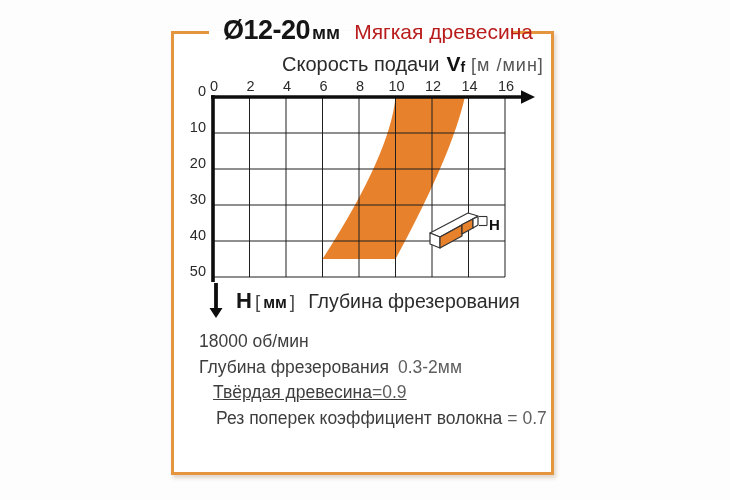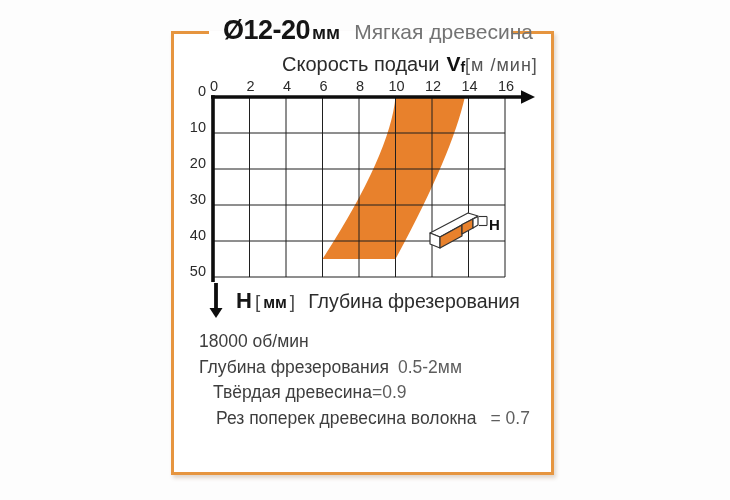--- a/index.html
+++ b/index.html
@@ -9,47 +9,47 @@
   .frame{position:absolute;left:171px;top:31px;width:377px;height:441px;
          border:3px solid #e6953f;border-top:none;background:#fff;
          box-shadow:2px 3px 4px rgba(120,70,20,.22);}
   .dash{position:absolute;top:31px;height:3px;background:#e6953f;}
   .dash-l{left:171px;width:38px;}
   .dash-r{left:511px;width:43px;}
   
   .title{position:absolute;left:223px;top:15px;display:flex;align-items:baseline;white-space:nowrap;}
   .t-dia{font-size:27px;font-weight:bold;color:#151515;letter-spacing:-0.5px;}
   .t-unit{font-size:19px;font-weight:bold;color:#151515;margin-left:2px;}
-  .t-mat{font-size:21px;color:#737373;margin-left:14px;}
+  .t-mat{font-size:21px;color:#b91c1c;margin-left:14px;}
   
   .xaxis-title{position:absolute;left:282px;top:52px;display:flex;align-items:baseline;white-space:nowrap;}
   .vf-label{font-size:20px;color:#2b2b2b;}
   .vf-sym{font-size:21px;font-weight:bold;color:#111;margin-left:7px;}
   .vf-sub{font-size:14px;font-weight:bold;color:#111;position:relative;top:1px;}
-  .vf-unit{font-size:18px;color:#555;margin-left:0;letter-spacing:1px;}
+  .vf-unit{font-size:18px;color:#555;margin-left:6px;letter-spacing:1px;}
   
   .chart{position:absolute;left:180px;top:76px;}
   svg text{font-family:"Liberation Sans",sans-serif;}
   .icon-h{font-size:15px;font-weight:bold;fill:#111;}
   
   .yaxis-title{position:absolute;left:236px;top:288px;display:flex;align-items:baseline;white-space:nowrap;}
   .h-sym{font-size:22px;font-weight:bold;color:#161616;}
   .h-br{font-size:19px;color:#4a4a4a;margin:0 3px;}
   .h-unit{font-size:16px;font-weight:bold;color:#161616;}
   .h-lab{font-size:19.5px;color:#2c2c2c;margin-left:10px;}
   
   .specs{position:absolute;left:199px;top:332px;white-space:nowrap;}
   .spec-line{font-size:17.5px;color:#3e3e3e;line-height:19px;margin-bottom:6.5px;}
   .sp-val{color:#5e5e5e;margin-left:9px;}
   .sp-val0{color:#5e5e5e;}
-  .sp-val1{color:#5e5e5e;margin-left:14px;text-align:center;}
+  .sp-val1{color:#5e5e5e;margin-left:5px;text-align:center;}
   .sp-sym{font-size:18px;color:#555;margin-left:7px;}
   .sp-sub{font-size:13px;color:#555;}
   .sp-colon{color:#555;}
-  .indent1{padding-left:14px;margin-top:2px;}
+  .indent1{padding-left:14px;margin-top:2px;text-decoration:underline;}
   .indent2{padding-left:17px;}
 </style>
 </head>
 <body>
 
 <div class="page">
 
   <div class="frame"></div>
   <span class="dash dash-l"></span>
   <span class="dash dash-r"></span>
@@ -125,23 +125,23 @@
     <span class="h-sym">H</span>
     <span class="h-br">[</span>
     <span class="h-unit">мм</span>
     <span class="h-br">]</span>
     <span class="h-lab">Глубина фрезерования</span>
   </div>
 
   <div class="specs">
     <div class="spec-line">18000 об/мин</div>
     <div class="spec-line">
-      <span>Глубина фрезерования</span><span class="sp-val">0.5-2мм</span>
+      <span>Глубина фрезерования</span><span class="sp-val">0.3-2мм</span>
     </div>
     <div class="spec-line indent1">
       <span>Твёрдая древесина</span><span class="sp-val0">=0.9</span>
     </div>
     <div class="spec-line indent2">
-      <span>Рез поперек древесина волокна</span><span class="sp-val1">= 0.7</span>
+      <span>Рез поперек коэффициент волокна</span><span class="sp-val1">= 0.7</span>
     </div>
   </div>
 
 </div>
 
 </body></html>

